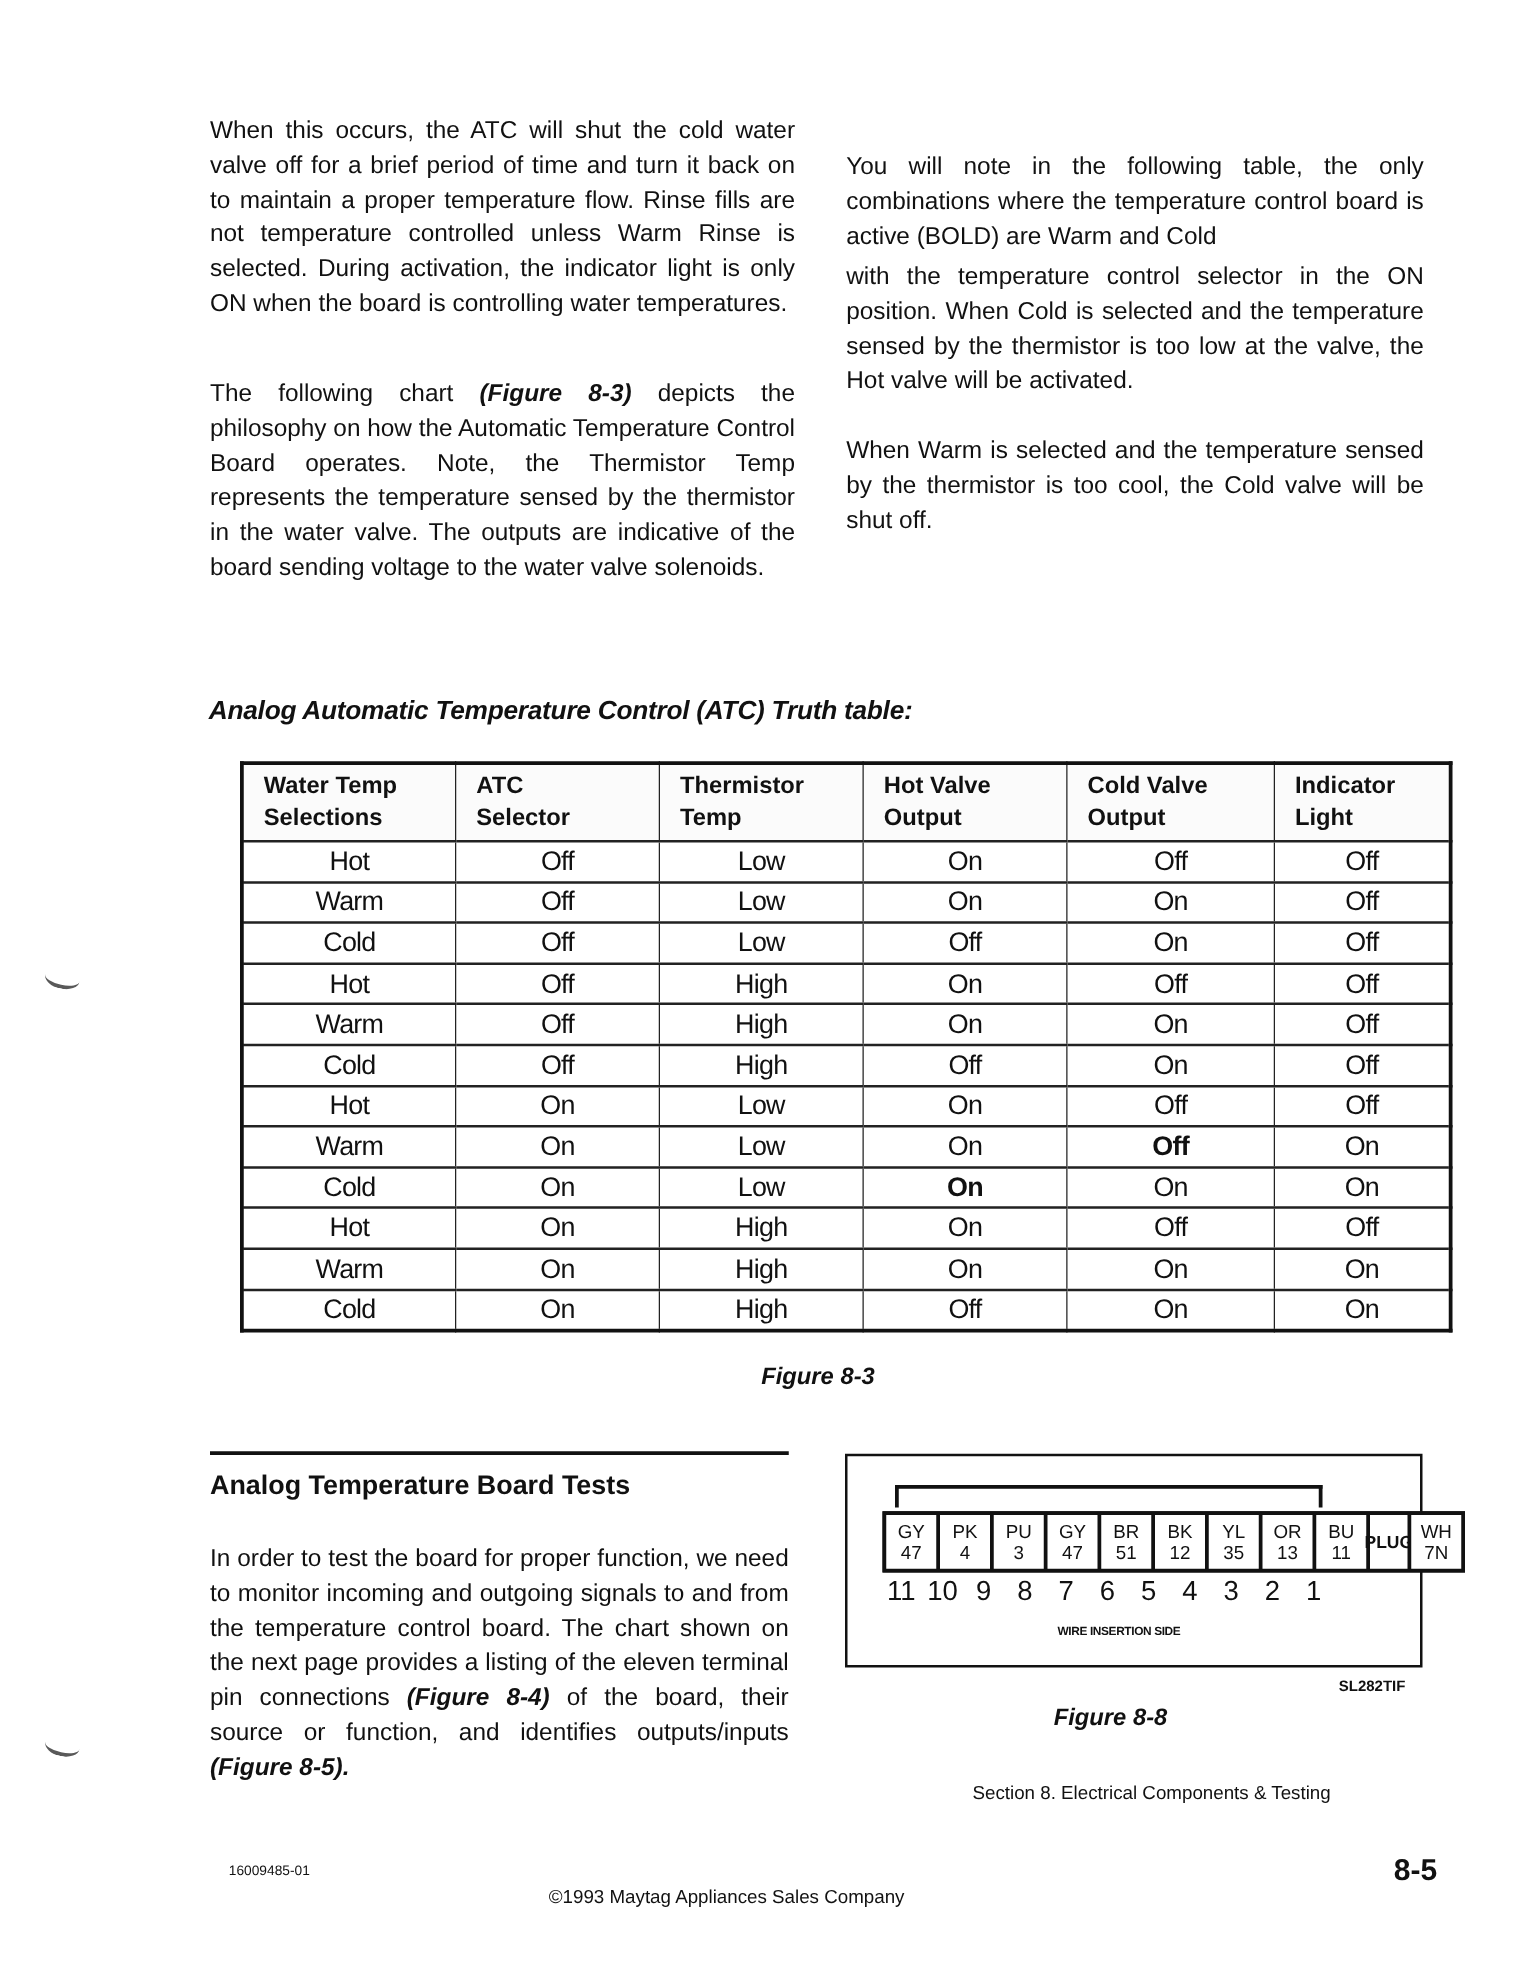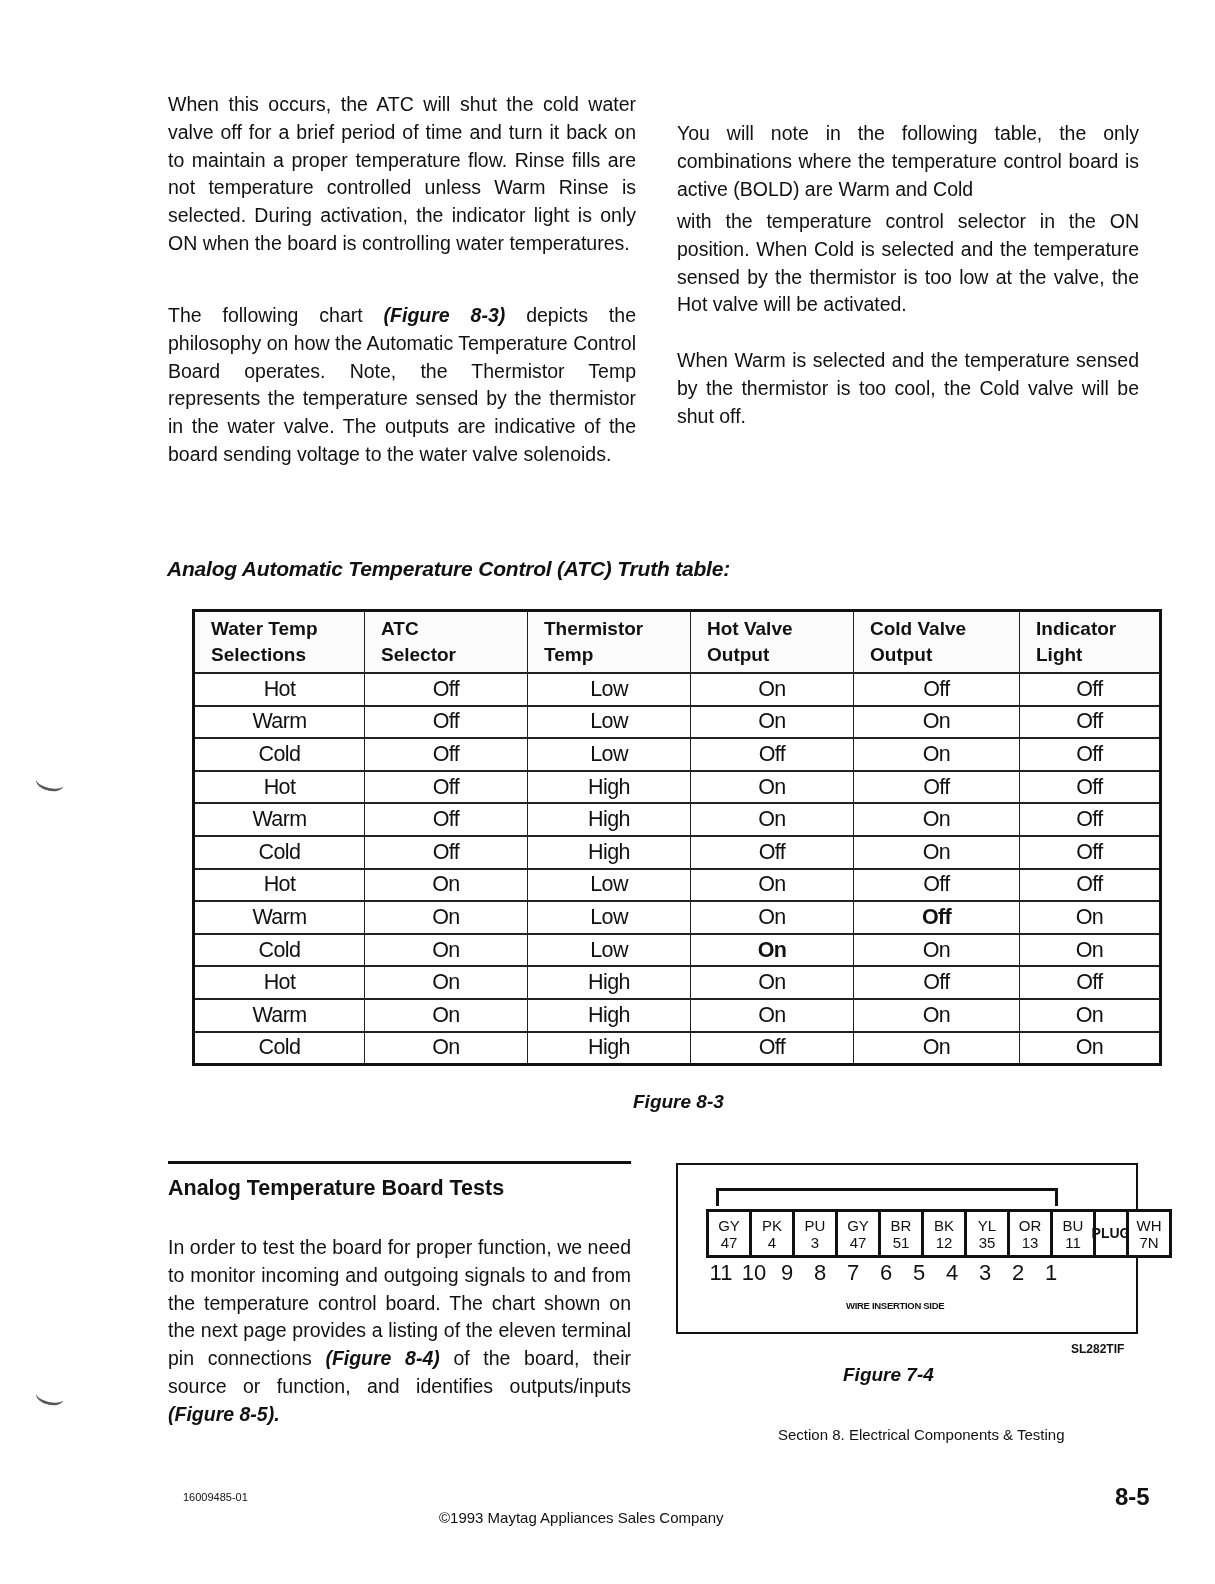--- a/index.html
+++ b/index.html
@@ -157,21 +157,21 @@
         <td>Cold</td>
         <td>On</td>
         <td>High</td>
         <td>Off</td>
         <td>On</td>
         <td>On</td>
       </tr>
     </tbody>
 </table>
 
-<div class="abs fig-caption" style="left:609px; top:1091px;margin-left:24px;">Figure 8-3</div>
+<div class="abs fig-caption" style="left:609px; top:1091px;">Figure 8-3</div>
 
 <div class="abs rule"></div>
 <div class="abs section-heading">Analog Temperature Board Tests</div>
 <div class="abs para col-left" style="top:1234px; width:463px;">
   <span>In order to test the board for proper function, we need to monitor incoming and outgoing signals to and from the temperature control board. The chart shown on the next page provides a listing of the eleven terminal pin connections </span><i class="fig">(Figure 8-4)</i><span> of the board, their source or function, and identifies outputs/inputs </span><i class="fig">(Figure 8-5).</i>
 </div>
 
 <div class="abs figbox"></div>
 <div class="abs bracket"></div>
 <div class="abs connector" id="connector">
@@ -227,21 +227,21 @@
     <span>7</span>
     <span>6</span>
     <span>5</span>
     <span>4</span>
     <span>3</span>
     <span>2</span>
     <span>1</span>
   </div>
 <div class="abs wire-side">WIRE INSERTION SIDE</div>
 <div class="abs code">SL282TIF</div>
-<div class="abs fig-caption" style="left:843px; top:1364px;">Figure 7-4</div>
+<div class="abs fig-caption" style="left:843px; top:1364px;">Figure 8-8</div>
 
 <div class="abs footer-left">16009485-01</div>
 <div class="abs footer-center">©1993 Maytag Appliances Sales Company</div>
 <div class="abs footer-right">Section 8.  Electrical Components &amp; Testing</div>
 <div class="abs page-num">8-5</div>
 
 <div class="abs scan-mark" style="left:36px; top:774px;"></div>
 <div class="abs scan-mark" style="left:36px; top:1388px;"></div>
 
 </body></html>

